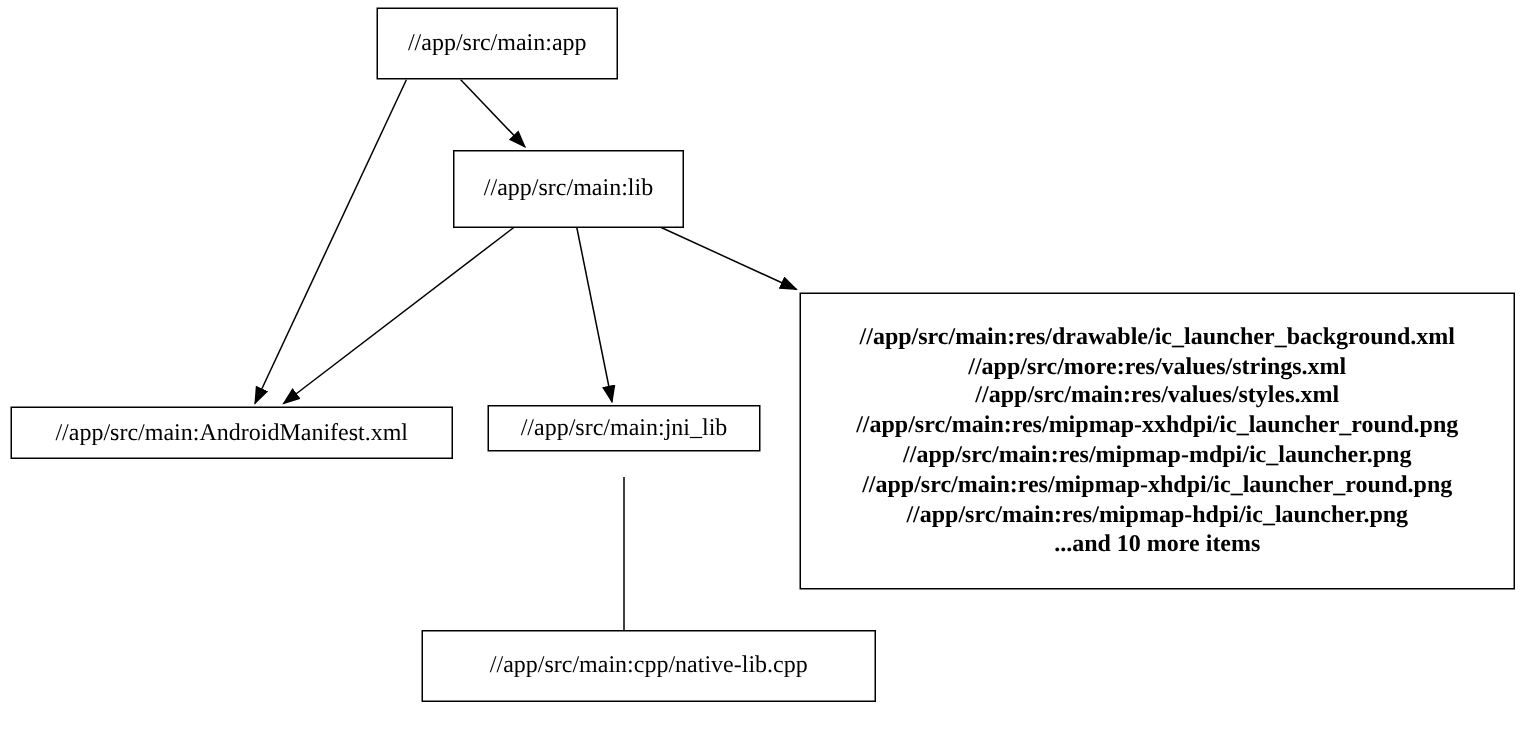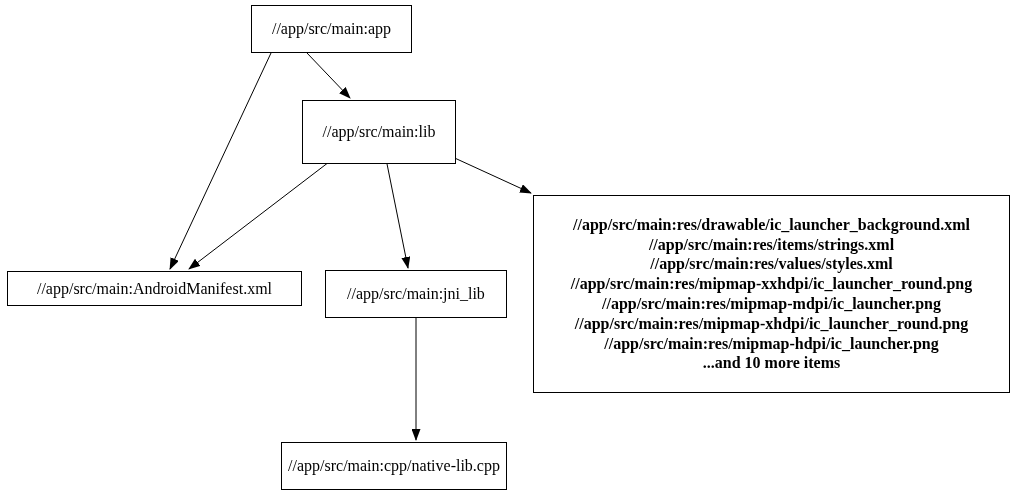--- a/index.html
+++ b/index.html
@@ -58,36 +58,36 @@
       <line x1="307" y1="53" x2="350" y2="98" marker-end="url(#arrow)"></line>
       <line x1="346" y1="149" x2="189" y2="269" marker-end="url(#arrow)"></line>
       <line x1="384" y1="149" x2="408" y2="268" marker-end="url(#arrow)"></line>
       <line x1="435" y1="149" x2="531" y2="193" marker-end="url(#arrow)"></line>
       <line x1="416" y1="318" x2="416" y2="440" marker-end="url(#arrow)"></line>
     </svg>
   <div id="nodes">
       <div class="node" style="left: 204px; top: 5px; width: 161px; height: 48px; margin-left: 47px;">
         <div class="node-line">//app/src/main:app</div>
       </div>
-      <div class="node" style="left: 302px; top: 100px; width: 154px; height: 64px;">
+      <div class="node" style="left: 302px; top: 100px; width: 154px; height: 52px;">
         <div class="node-line">//app/src/main:lib</div>
       </div>
       <div class="node" style="left: 7px; top: 271px; width: 295px; height: 35px;">
         <div class="node-line">//app/src/main:AndroidManifest.xml</div>
       </div>
-      <div class="node" style="left: 325px; top: 270px; width: 182px; height: 48px;">
+      <div class="node" style="left: 325px; top: 270px; width: 182px; height: 31px;">
         <div class="node-line">//app/src/main:jni_lib</div>
       </div>
       <div class="node" style="left: 533px; top: 195px; width: 477px; height: 198px; font-weight: bold;">
         <div class="node-line">//app/src/main:res/drawable/ic_launcher_background.xml</div>
-        <div class="node-line">//app/src/main:res/items/strings.xml</div>
+        <div class="node-line">//app/src/more:res/values/strings.xml</div>
         <div class="node-line">//app/src/main:res/values/styles.xml</div>
         <div class="node-line">//app/src/main:res/mipmap-xxhdpi/ic_launcher_round.png</div>
         <div class="node-line">//app/src/main:res/mipmap-mdpi/ic_launcher.png</div>
         <div class="node-line">//app/src/main:res/mipmap-xhdpi/ic_launcher_round.png</div>
         <div class="node-line">//app/src/main:res/mipmap-hdpi/ic_launcher.png</div>
         <div class="node-line">...and 10 more items</div>
       </div>
-      <div class="node" style="left: 281px; top: 442px; width: 226px; height: 48px;">
+      <div class="node" style="left: 281px; top: 420px; width: 303px; height: 48px;">
         <div class="node-line">//app/src/main:cpp/native-lib.cpp</div>
       </div>
     </div>
 </div>
 
 </body></html>

